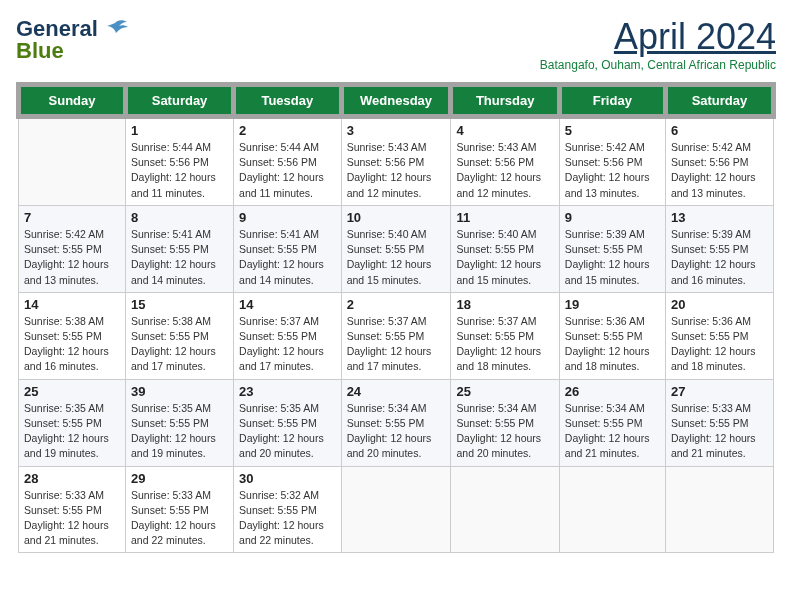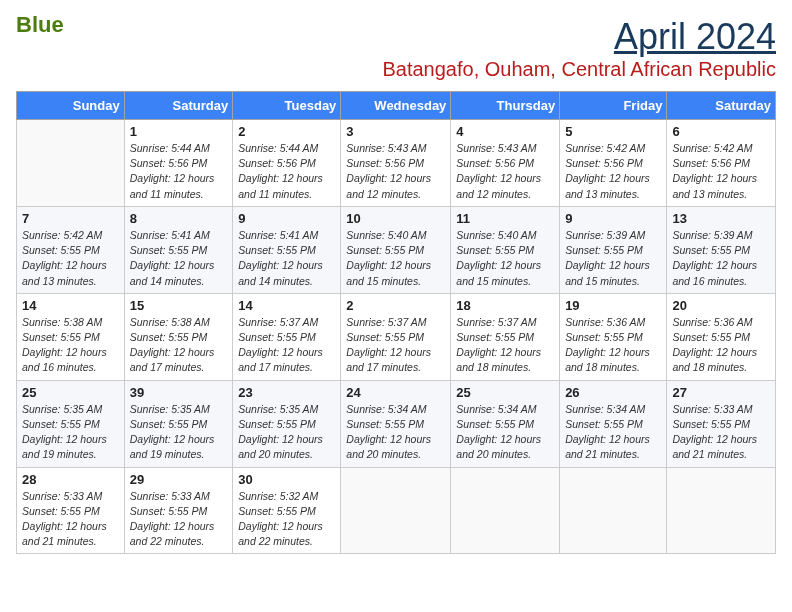--- a/index.html
+++ b/index.html
@@ -28,36 +28,36 @@
     .title-section {
       text-align: right;
     }
     .month-title {
       font-size: 36px;
       color: #1a3a5c;
       font-weight: normal;
       text-decoration: underline;
     }
     .location-title {
-      font-size: 20px;
-      color: #b91c1c;
+      font-size: 12px;
+      color: #15803d;
     }
     .calendar {
       width: 100%;
       border-collapse: collapse;
       font-size: 11px;
     }
     .calendar thead tr th {
-      background: #3b82f6;
+      background: #15803d;
       color: #fff;
       padding: 6px 4px;
-      text-align: right;
+      text-align: center;
       font-size: 13px;
       font-weight: bold;
-      border: 1px solid #a3a3a3;
+      border: 5px solid #a3a3a3;
     }
     .calendar tbody tr td {
       border: 1px solid #ccc;
       vertical-align: top;
       padding: 4px 5px;
       min-height: 70px;
       width: 113px;
       background: #fff;
     }
     .calendar tbody tr:nth-child(even) td {
@@ -70,28 +70,33 @@
       font-size: 13px;
       font-weight: bold;
       color: #222;
       display: block;
       margin-bottom: 2px;
     }
     .day-info {
       font-size: 10.5px;
       color: #333;
       line-height: 1.45;
-      font-style: italic;
     }
   </style>
 </head>
 <body>
 
 <div class="header">
   <div class="logo">
+    <div class="logo-line1">
+      <span style="font-size:22px;font-weight:bold;color:#1a3a5c;">General</span>
+      <svg width="28" height="20" viewBox="0 0 28 20" style="margin-left:3px;">
+        <path d="M14 4 C16 1, 22 0, 26 3 C22 3, 20 5, 18 7 C20 6, 24 6, 27 8 C22 8, 18 10, 15 14 C14 10, 10 7, 6 7 C9 6, 12 5, 14 4Z" fill="#4a90c4"></path>
+      </svg>
+    </div>
     <span style="font-size:22px;font-weight:bold;color:#4d7c0f;margin-top:-4px;">Blue</span>
   </div>
   <div class="title-section">
     <div class="month-title">April 2024</div>
     <div class="location-title">Batangafo, Ouham, Central African Republic</div>
   </div>
 </div>
 
 <table class="calendar">
   <thead>

